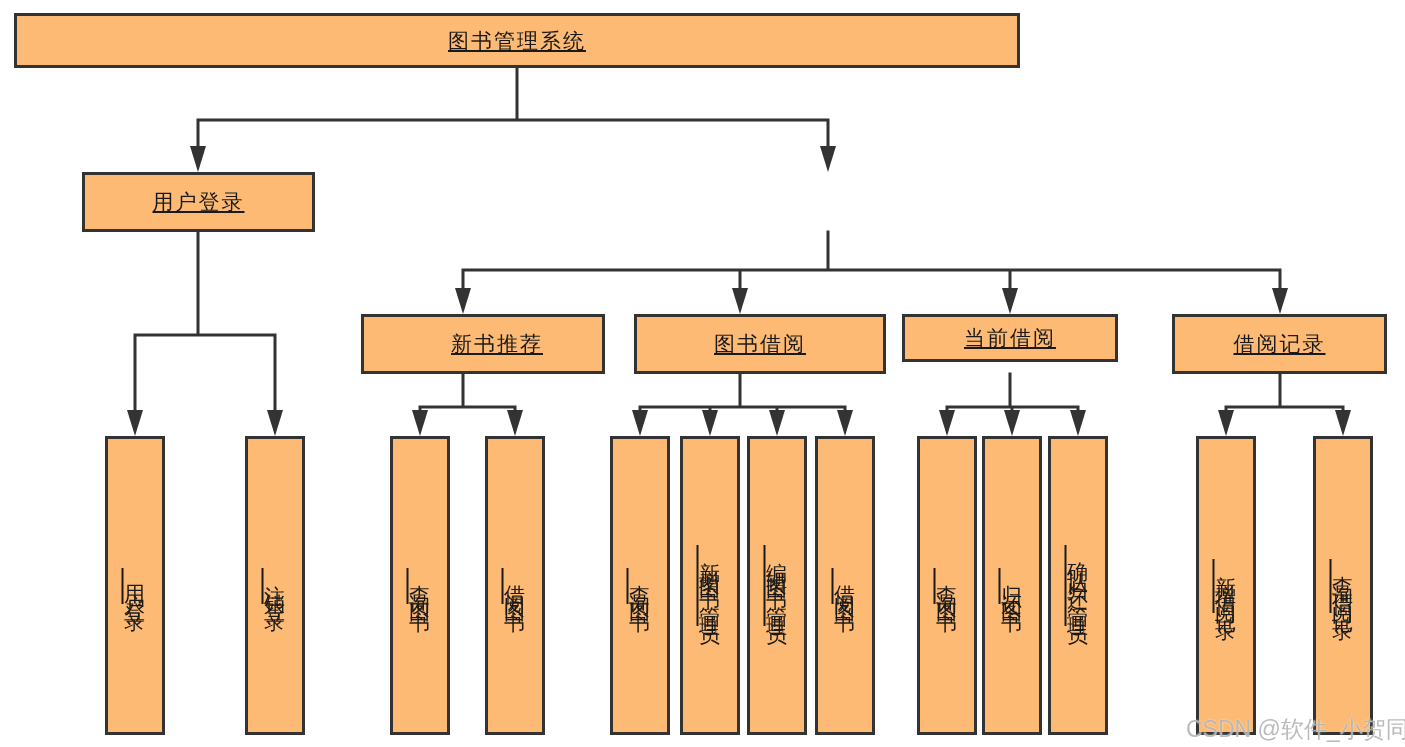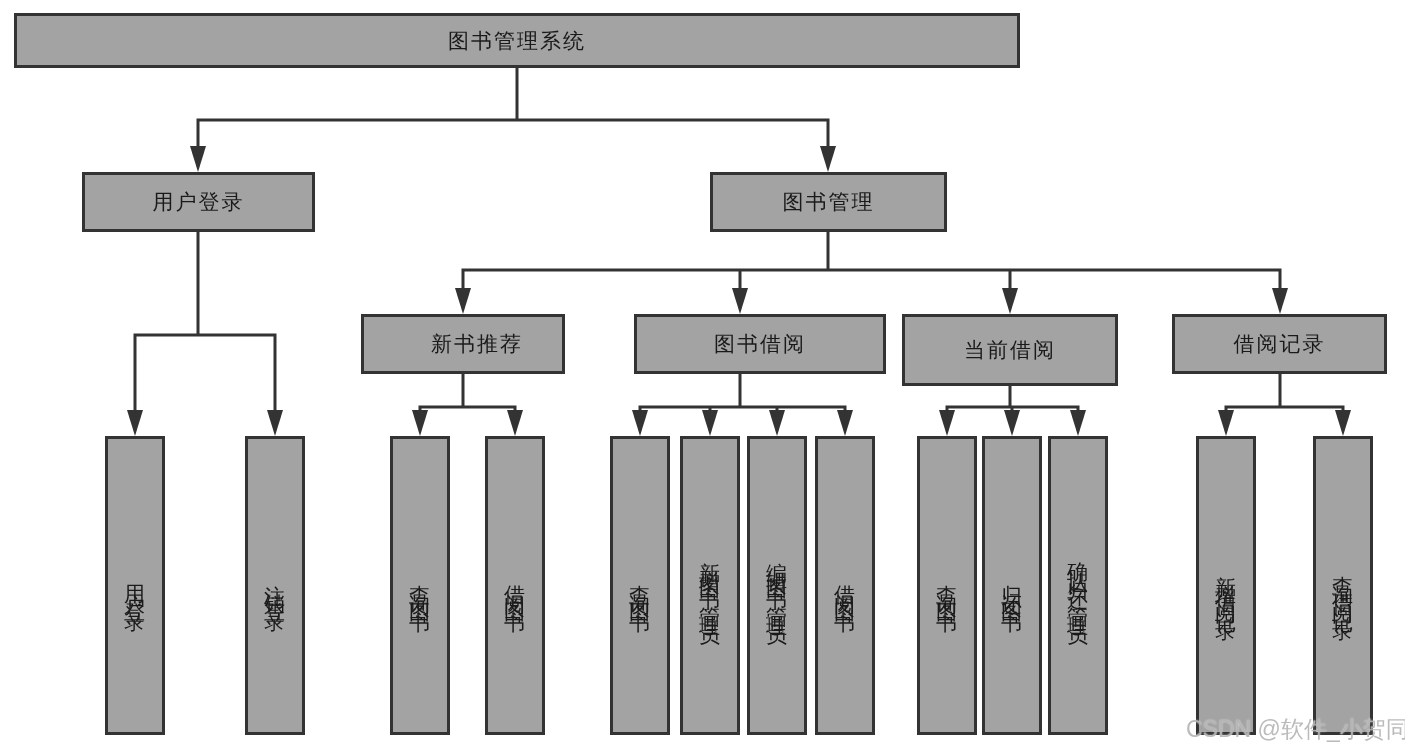--- a/index.html
+++ b/index.html
@@ -8,25 +8,26 @@
     width:1405px;height:747px;
     background:#ffffff;
     overflow:hidden;
     font-family:"Liberation Sans","DejaVu Sans",sans-serif;
   }
   .connectors{position:absolute;left:0;top:0;width:1405px;height:747px;}
   .node{
     position:absolute;
     box-sizing:border-box;
     border:3px solid #333333;
-    background:#a3a3a3;
+    background:#fdba74;
     display:flex;
     align-items:center;
     justify-content:center;
     color:#1a1a1a;
+    text-decoration:underline;
   }
   .hbox{
     font-size:21px;
     letter-spacing:2px;
     white-space:nowrap;
   }
   .vbox{
     top:436px;
     width:60px;
     height:299px;
@@ -84,25 +85,24 @@
       <use href="#ah" transform="translate(1012,436)"></use>
       <use href="#ah" transform="translate(1078,436)"></use>
       <use href="#ah" transform="translate(1226,436)"></use>
       <use href="#ah" transform="translate(1343,436)"></use>
     </g>
   </svg>
 
   <div class="node hbox" style="left:14px;top:13px;width:1006px;height:55px;">图书管理系统</div>
 
   <div class="node hbox" style="left:82px;top:172px;width:233px;height:60px;">用户登录</div>
-  <div class="node hbox" style="left:710px;top:172px;width:237px;height:60px;">图书管理</div>
 
-  <div class="node hbox" style="left:361px;top:314px;width:204px;height:60px;padding-left:28px;">新书推荐</div>
+  <div class="node hbox" style="left:361px;top:314px;width:244px;height:60px;padding-left:28px;">新书推荐</div>
   <div class="node hbox" style="left:634px;top:314px;width:252px;height:60px;">图书借阅</div>
-  <div class="node hbox" style="left:902px;top:314px;width:216px;height:72px;">当前借阅</div>
+  <div class="node hbox" style="left:902px;top:314px;width:216px;height:48px;">当前借阅</div>
   <div class="node hbox" style="left:1172px;top:314px;width:215px;height:60px;">借阅记录</div>
 
   <div class="node vbox" style="left:105px;">用户登录</div>
   <div class="node vbox" style="left:245px;">注销登录</div>
   <div class="node vbox" style="left:390px;">查询图书</div>
   <div class="node vbox" style="left:485px;">借阅图书</div>
   <div class="node vbox" style="left:610px;">查询图书</div>
   <div class="node vbox" style="left:680px;">新增图书（管理员）</div>
   <div class="node vbox" style="left:747px;">编辑图书（管理员）</div>
   <div class="node vbox" style="left:815px;">借阅图书</div>

